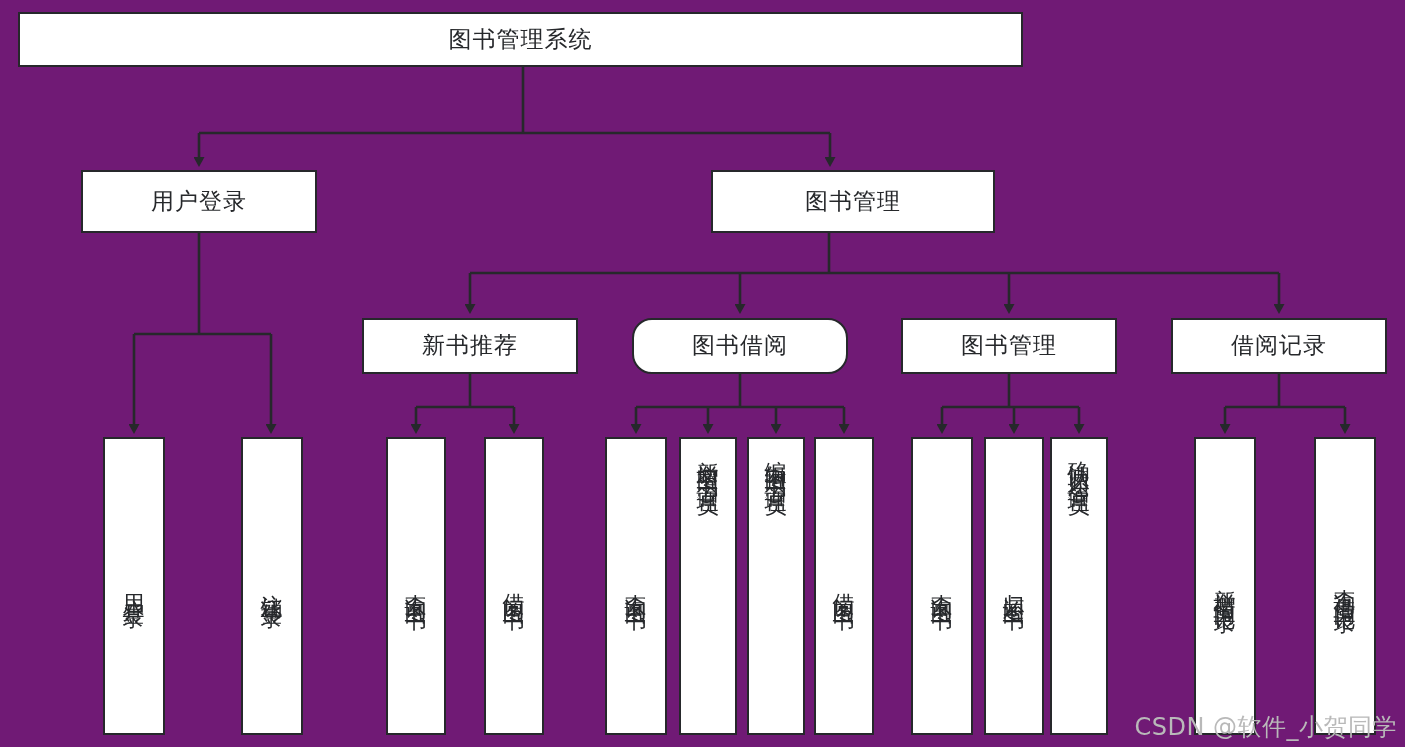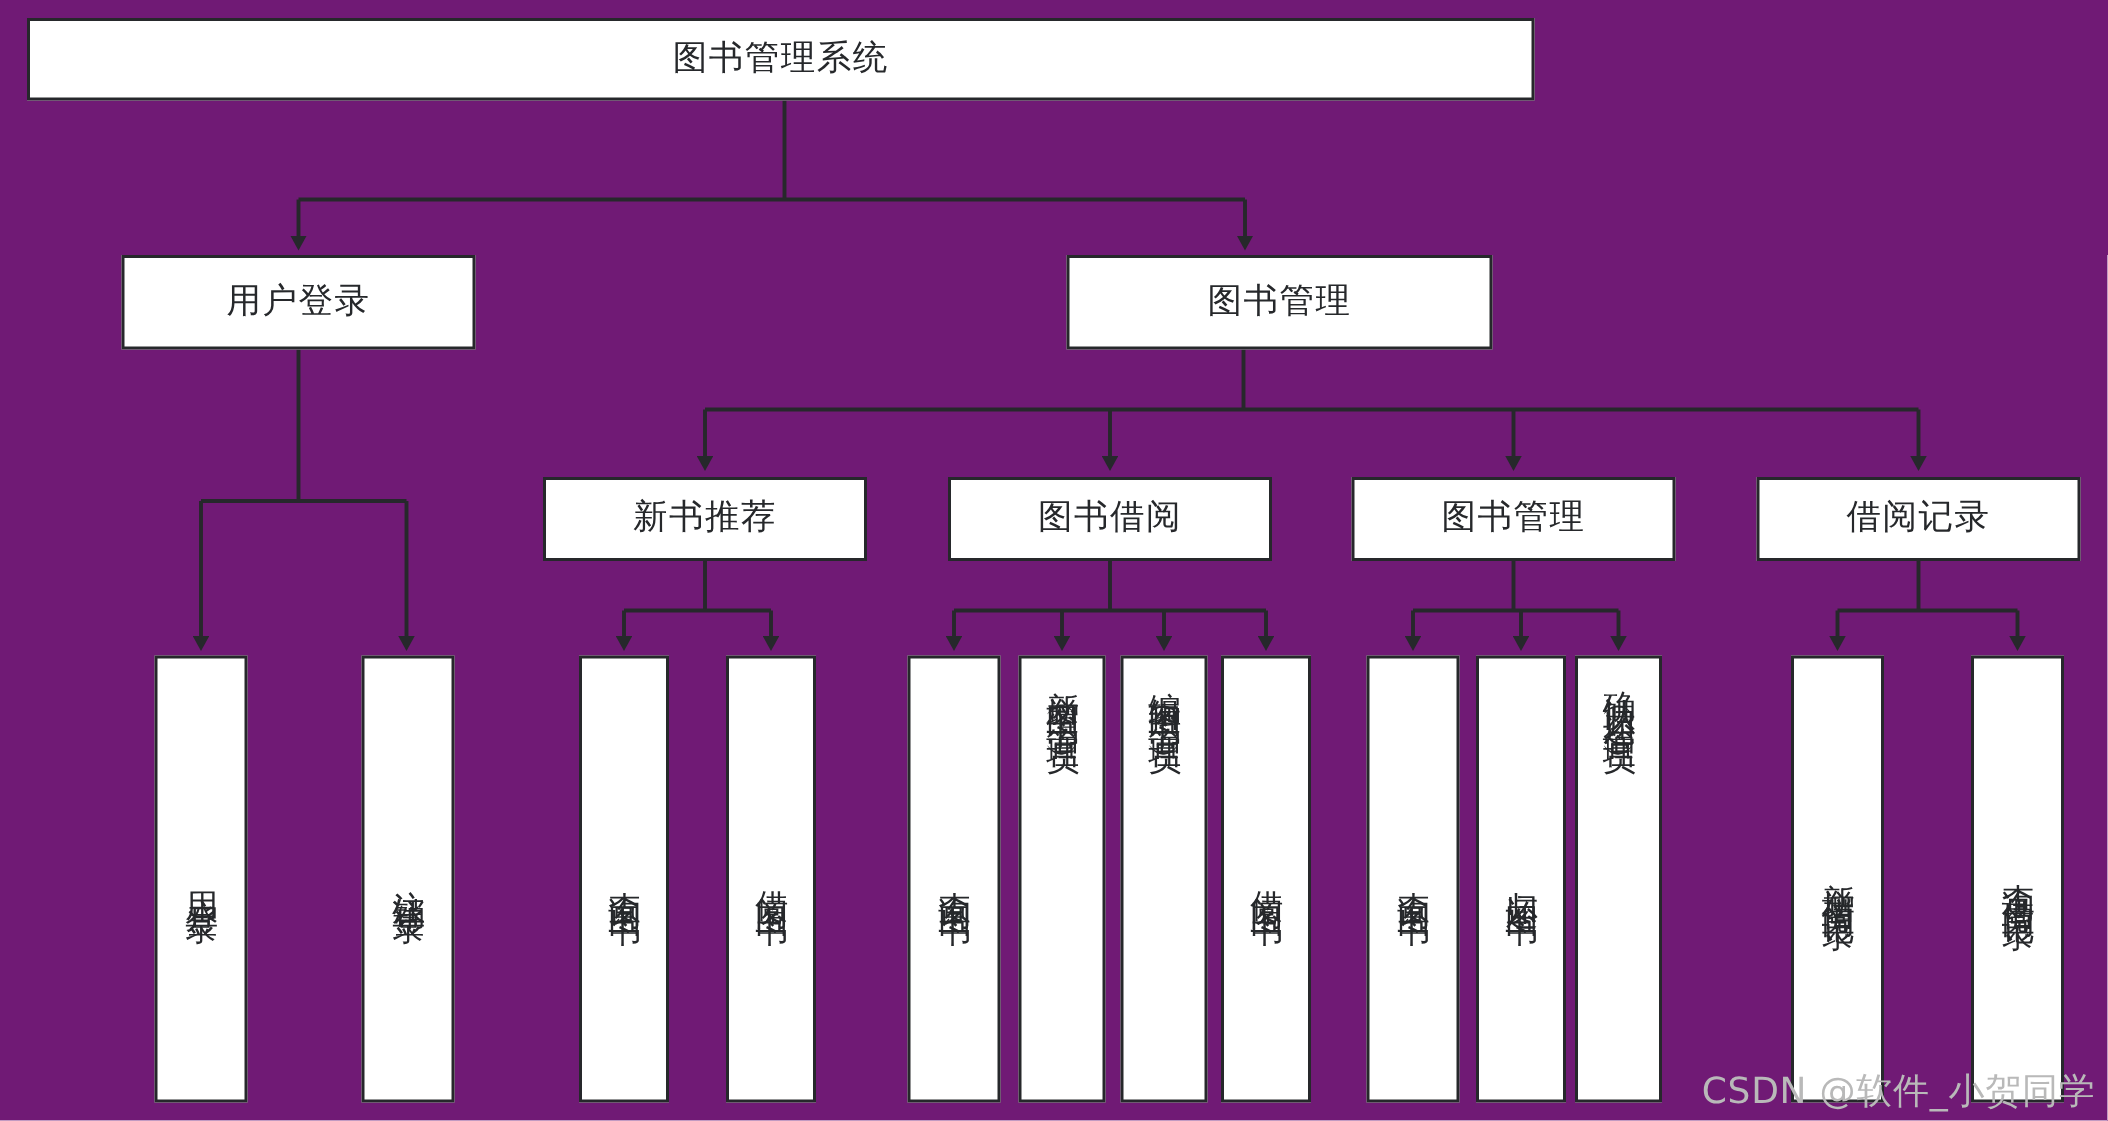--- a/index.html
+++ b/index.html
@@ -136,21 +136,21 @@
   <div class="node-box" style="left:81px; top:170px; width:236px; height:63px;">
     <span class="node-label-h">用户登录</span>
   </div>
   <div class="node-box" style="left:711px; top:170px; width:284px; height:63px;">
     <span class="node-label-h">图书管理</span>
   </div>
 
   <div class="node-box" style="left:362px; top:318px; width:216px; height:56px;">
     <span class="node-label-h">新书推荐</span>
   </div>
-  <div class="node-box" style="left:632px; top:318px; width:216px; height:56px;">
+  <div class="node-box" style="left:632px; top:318px; width:216px; height:56px;border-radius:20px;">
     <span class="node-label-h">图书借阅</span>
   </div>
   <div class="node-box" style="left:901px; top:318px; width:216px; height:56px;">
     <span class="node-label-h">图书管理</span>
   </div>
   <div class="node-box" style="left:1171px; top:318px; width:216px; height:56px;">
     <span class="node-label-h">借阅记录</span>
   </div>
 
   <div class="leaf-box" style="left:103px; top:437px; width:62px; height:298px;">

